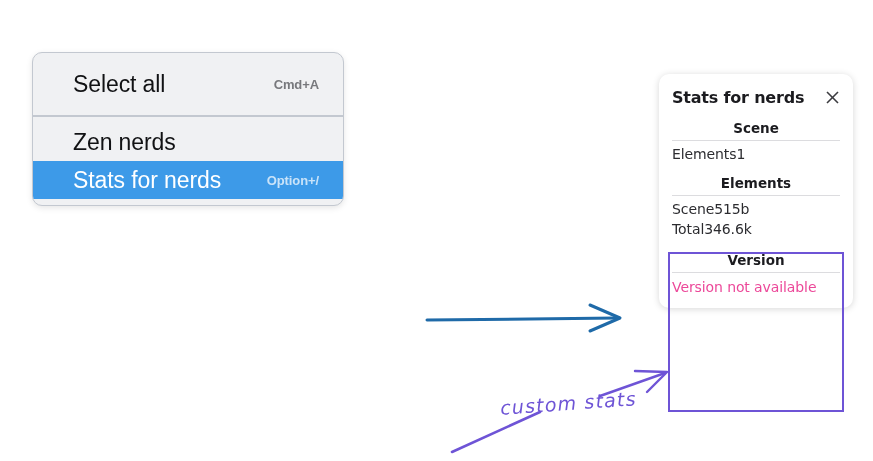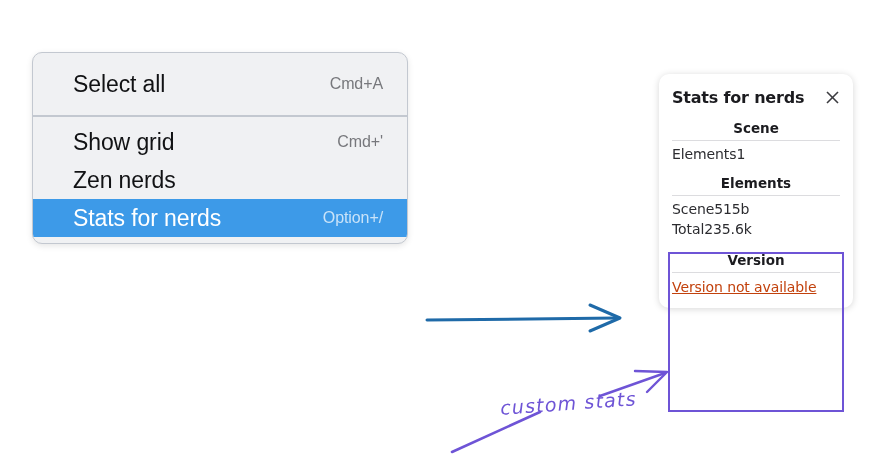--- a/index.html
+++ b/index.html
@@ -14,21 +14,21 @@
     overflow: hidden;
     font-family: "Liberation Sans", sans-serif;
     -webkit-font-smoothing: antialiased;
   }
 
   
   #context-menu {
     position: absolute;
     left: 32px;
     top: 52px;
-    width: 376px;
+    width: 312px;
     background: #f0f1f3;
     border: 1px solid #c3c8d0;
     border-radius: 10px;
     box-shadow: 0 2px 6px rgba(0,0,0,0.10);
     overflow: hidden;
     box-sizing: border-box;
   }
   .menu-section {
     padding: 6px 0;
   }
@@ -47,23 +47,24 @@
     height: 38px;
     box-sizing: border-box;
     cursor: default;
   }
   .menu-item .label {
     font-size: 23px;
     color: #111214;
     letter-spacing: -0.1px;
   }
   .menu-item .shortcut {
-    font-size: 16px;
+    font-size: 13px;
     color: #77787c;
     letter-spacing: -0.1px;
+    font-weight: bold;
   }
   .menu-item.selected {
     background: #3d9ae8;
   }
   .menu-item.selected .label {
     color: #ffffff;
   }
   .menu-item.selected .shortcut {
     color: rgba(255,255,255,0.72);
   }
@@ -123,24 +124,23 @@
     align-items: baseline;
     font-size: 14px;
     color: #2c2c30;
     padding: 2px 0;
   }
   .stat-row .k { letter-spacing: -0.1px; }
   .stat-row .v { letter-spacing: -0.1px; }
 
   .version-line {
     font-size: 14px;
-    color: #c2410c;
+    color: #ec4899;
     padding: 3px 0 1px 0;
     letter-spacing: -0.1px;
-    text-decoration: underline;
   }
 
   
   #custom-stats-box {
     position: absolute;
     left: 668px;
     top: 252px;
     width: 176px;
     height: 160px;
     border: 2px solid #6e54d6;
@@ -177,24 +177,20 @@
     <div class="menu-item">
       <span class="label">Select all</span>
       <span class="shortcut">Cmd+A</span>
     </div>
   </div>
 
   <div class="menu-sep"></div>
 
   <div class="menu-section">
     <div class="menu-item">
-      <span class="label">Show grid</span>
-      <span class="shortcut">Cmd+'</span>
-    </div>
-    <div class="menu-item">
       <span class="label">Zen nerds</span>
     </div>
     <div class="menu-item selected">
       <span class="label">Stats for nerds</span>
       <span class="shortcut">Option+/</span>
     </div>
   </div>
 </div>
 
 <div id="stats-panel">
@@ -217,21 +213,21 @@
     </div>
 
     <div class="section-title" style="padding-top:11px;">Elements</div>
     <div class="hr"></div>
     <div class="stat-row">
       <span class="k">Scene</span>
       <span class="v">515b</span>
     </div>
     <div class="stat-row">
       <span class="k">Total</span>
-      <span class="v">235.6k</span>
+      <span class="v">346.6k</span>
     </div>
 
     <div class="section-title" style="padding-top:13px;">Version</div>
     <div class="hr"></div>
     <div class="version-line">Version not available</div>
   </div>
 </div>
 
 <div id="custom-stats-box"></div>
 

